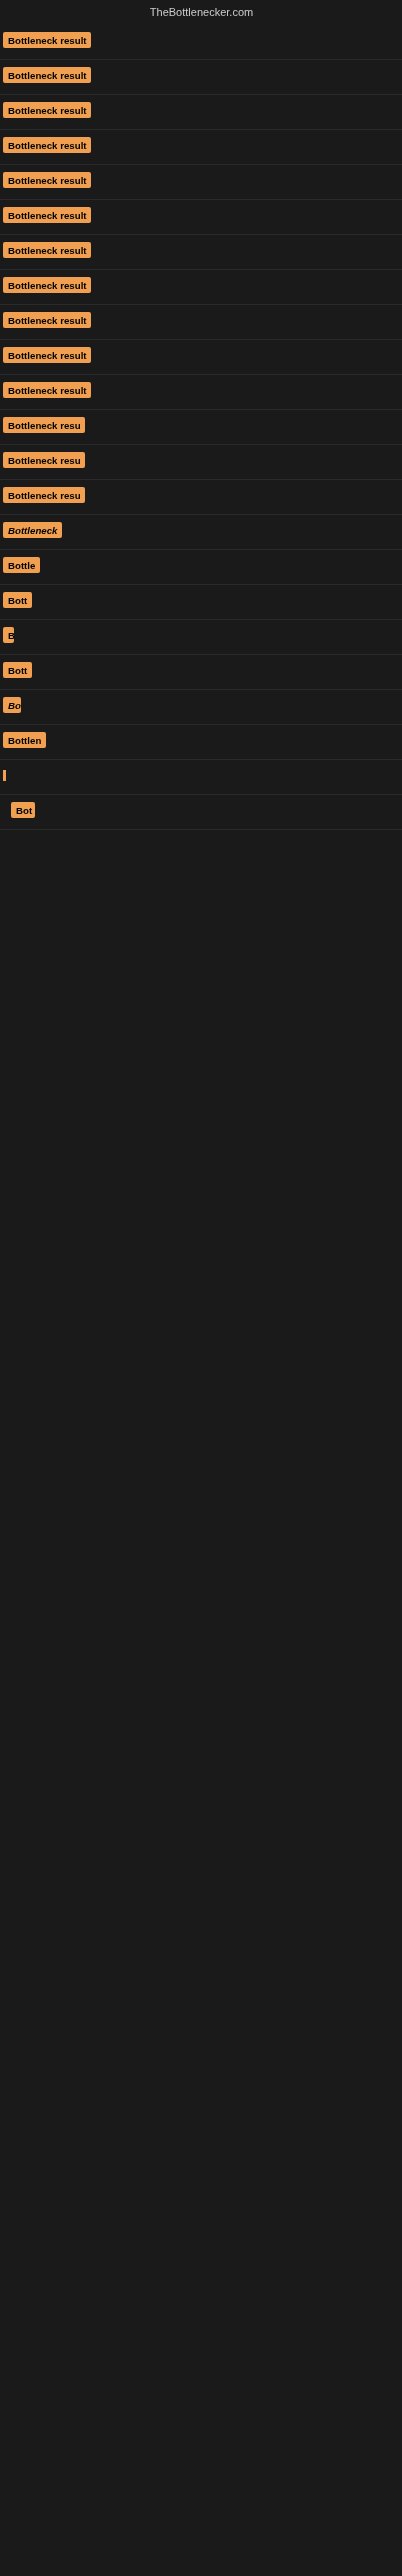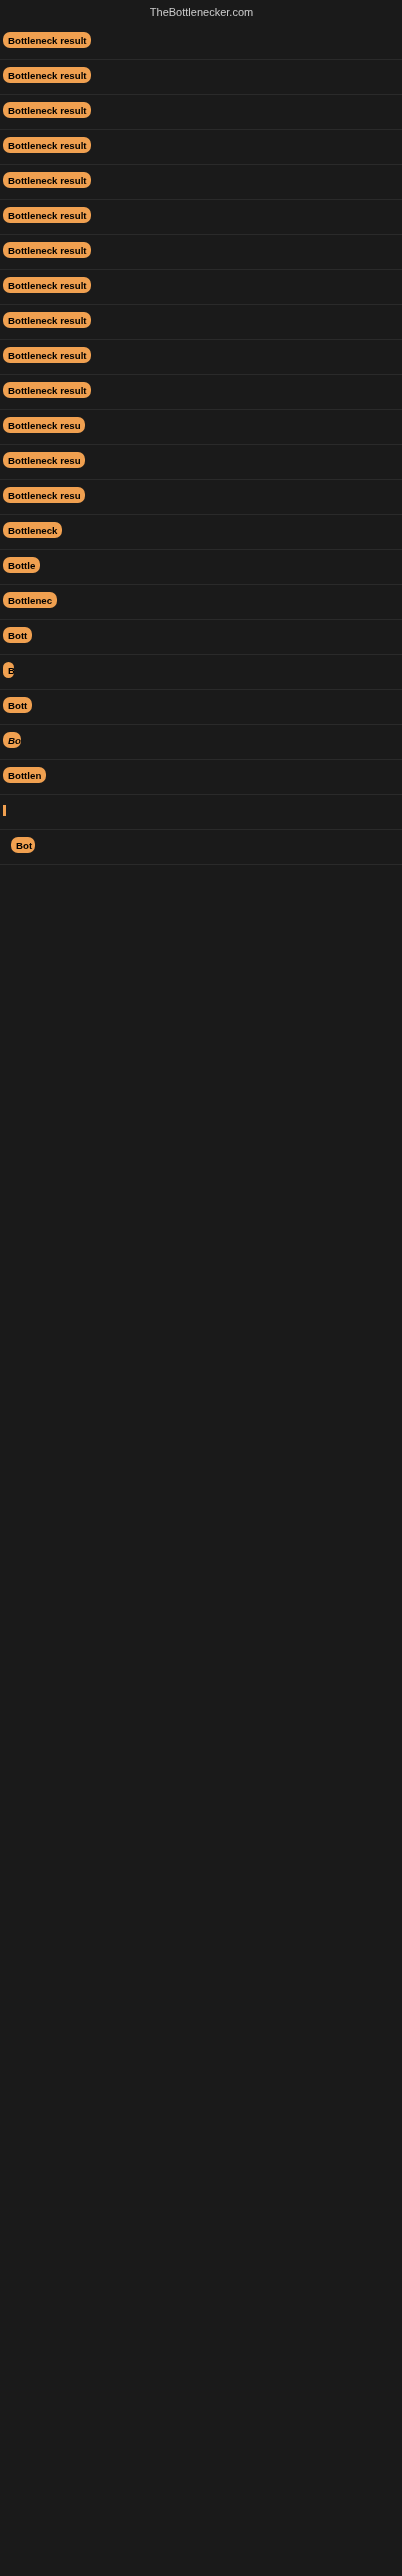--- a/index.html
+++ b/index.html
@@ -21,21 +21,21 @@
       padding: 6.4px 0;
       background-color: #1a1a1a;
     }
     .badge {
       display: inline-block;
       background-color: #f0a050;
       color: #000000;
       font-size: 9.7px;
       font-weight: bold;
       padding: 2.4px 4.8px;
-      border-radius: 7px;
+      border-radius: 2px;
       white-space: nowrap;
       overflow: hidden;
     }
     .row {
       display: flex;
       align-items: center;
       padding: 4.8px 3.2px;
       border-bottom: 0.8px solid #2a2a2a;
       min-height: 35px;
     }
@@ -85,27 +85,24 @@
     <div class="row">
       <div class="badge-wrap"><span class="badge" style="max-width: 105px;">Bottleneck resu</span></div>
     </div>
     <div class="row">
       <div class="badge-wrap"><span class="badge" style="max-width: 105px;">Bottleneck resu</span></div>
     </div>
     <div class="row">
       <div class="badge-wrap"><span class="badge" style="max-width: 105px;">Bottleneck resu</span></div>
     </div>
     <div class="row">
-      <div class="badge-wrap"><span class="badge" style="max-width: 72px;">Bottleneck</span></div>
+      <div class="badge-wrap"><span class="badge" style="max-width: 72px; font-style: italic;">Bottleneck</span></div>
     </div>
     <div class="row">
       <div class="badge-wrap"><span class="badge" style="max-width: 44px;">Bottle</span></div>
-    </div>
-    <div class="row">
-      <div class="badge-wrap"><span class="badge" style="max-width: 63px;">Bottlenec</span></div>
     </div>
     <div class="row">
       <div class="badge-wrap"><span class="badge" style="max-width: 32px;">Bott</span></div>
     </div>
     <div class="row">
       <div class="badge-wrap"><span class="badge" style="max-width: 11.3px;">B</span></div>
     </div>
     <div class="row">
       <div class="badge-wrap"><span class="badge" style="max-width: 32px;">Bott</span></div>
     </div>

